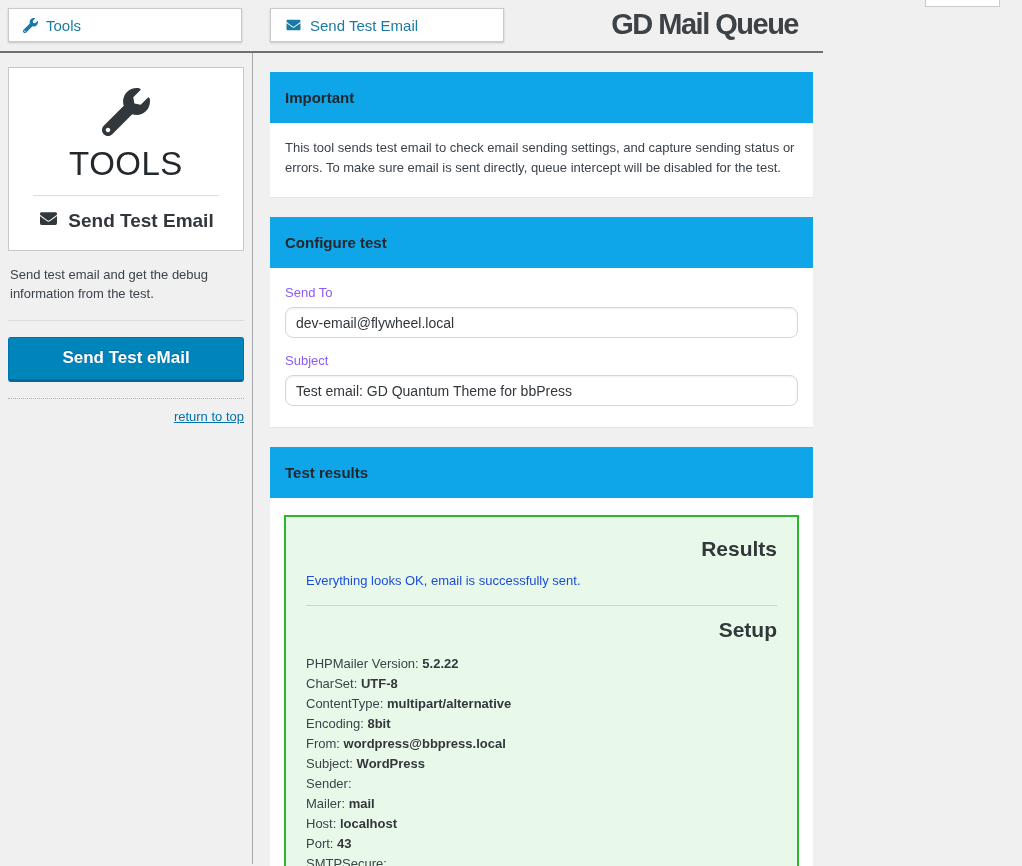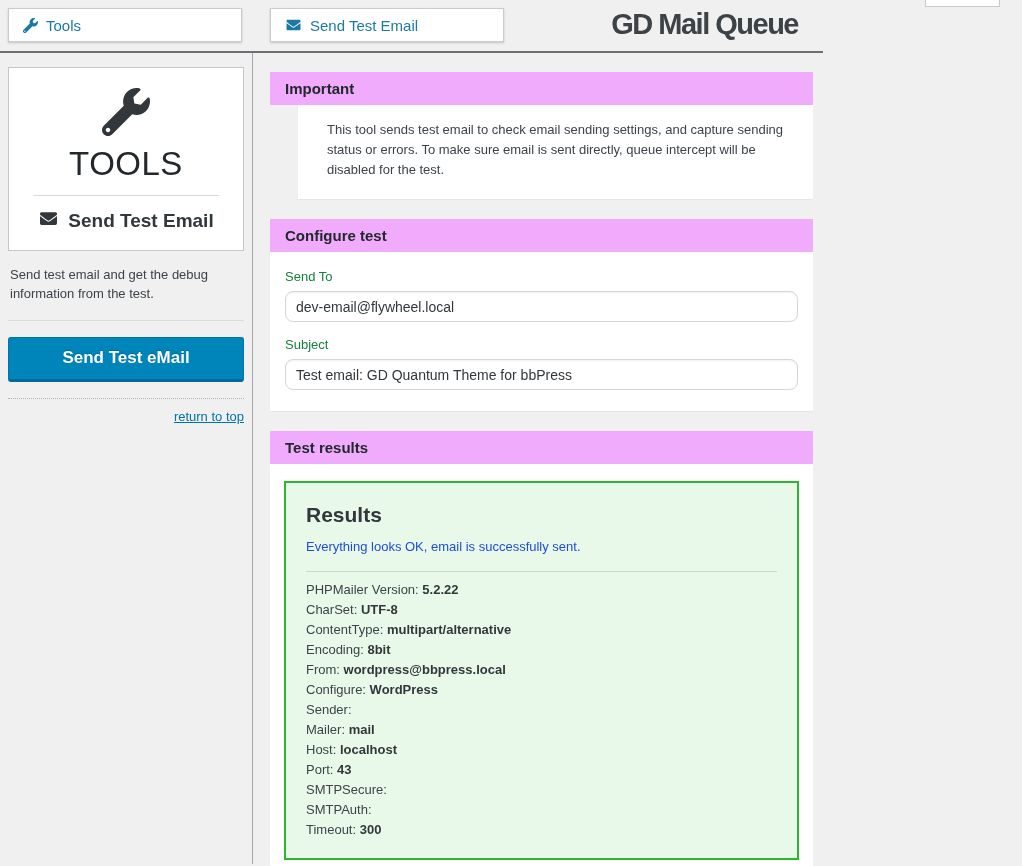--- a/index.html
+++ b/index.html
@@ -84,48 +84,49 @@
     border: none; border-top: 1px dotted #b0b2b4; margin: 16px 0 10px;
   }
   .return-link {
     display: block; text-align: right;
     color: #0073aa; font-size: 13px; text-decoration: underline;
   }
 
   
   .section { margin-bottom: 20px; }
   .section-header {
-    background: #f0abfc; padding: 8px 15px;
+    background: #0ea5e9; padding: 17px 15px;
     font-size: 15px; font-weight: 700; color: #23282d;
   }
   .section-body {
     background: #fff; box-shadow: 0 1px 1px rgba(0,0,0,.04);
   }
-  .important-body { padding: 15px 29px 19px; font-size: 13px; line-height: 1.55; color: #3c434a; margin-left: 28px; }
+  .important-body { padding: 15px 15px 19px; font-size: 13px; line-height: 1.55; color: #3c434a; }
 
   .configure-body { padding: 17px 15px 21px; }
-  .field-label { font-size: 13px; color: #15803d; margin-bottom: 7px; }
+  .field-label { font-size: 13px; color: #8b5cf6; margin-bottom: 7px; }
   .field-group + .field-group { margin-top: 15px; }
   .text-input {
     width: 100%; height: 31px; padding: 4px 10px;
     font-size: 14px; color: #32373c;
     font-family: "Liberation Sans", "DejaVu Sans", sans-serif;
     background: #fff; border: 1px solid #d5d6d8;
     box-shadow: inset 0 1px 2px rgba(0,0,0,.06);
     border-radius: 8px;
   }
 
   .results-body { padding: 17px 14px 14px; }
   .result-box {
     border: 2px solid #2db52d; background: #e9f9e9;
     padding: 8px 20px 18px;
   }
   .result-heading {
     font-size: 21px; font-weight: 600; color: #32373c;
     margin: 12px 0 12px;
+    text-align: right;
   }
   .result-message { font-size: 13px; color: #1d4ed8; }
   .result-box hr {
     border: none; border-top: 1px solid #cdd6cd; margin: 17px 0 8px;
   }
   .setup-line { font-size: 13px; line-height: 20px; color: #3c434a; }
   .setup-line strong { color: #32373c; }
 </style>
 </head>
 <body>
@@ -202,27 +203,28 @@
         </div>
       </div>
 
       <div class="section">
         <div class="section-header">Test results</div>
         <div class="section-body results-body">
           <div class="result-box">
             <div class="result-heading">Results</div>
             <div class="result-message">Everything looks OK, email is successfully sent.</div>
             <hr>
+            <div class="result-heading">Setup</div>
             <div id="setup-list">
                 <div class="setup-line"><span>PHPMailer Version: </span><strong>5.2.22</strong></div>
                 <div class="setup-line"><span>CharSet: </span><strong>UTF-8</strong></div>
                 <div class="setup-line"><span>ContentType: </span><strong>multipart/alternative</strong></div>
                 <div class="setup-line"><span>Encoding: </span><strong>8bit</strong></div>
                 <div class="setup-line"><span>From: </span><strong>wordpress@bbpress.local</strong></div>
-                <div class="setup-line"><span>Configure: </span><strong>WordPress</strong></div>
+                <div class="setup-line"><span>Subject: </span><strong>WordPress</strong></div>
                 <div class="setup-line"><span>Sender: </span><strong></strong></div>
                 <div class="setup-line"><span>Mailer: </span><strong>mail</strong></div>
                 <div class="setup-line"><span>Host: </span><strong>localhost</strong></div>
                 <div class="setup-line"><span>Port: </span><strong>43</strong></div>
                 <div class="setup-line"><span>SMTPSecure: </span><strong></strong></div>
                 <div class="setup-line"><span>SMTPAuth: </span><strong></strong></div>
                 <div class="setup-line"><span>Timeout: </span><strong>300</strong></div>
               </div>
           </div>
         </div>

